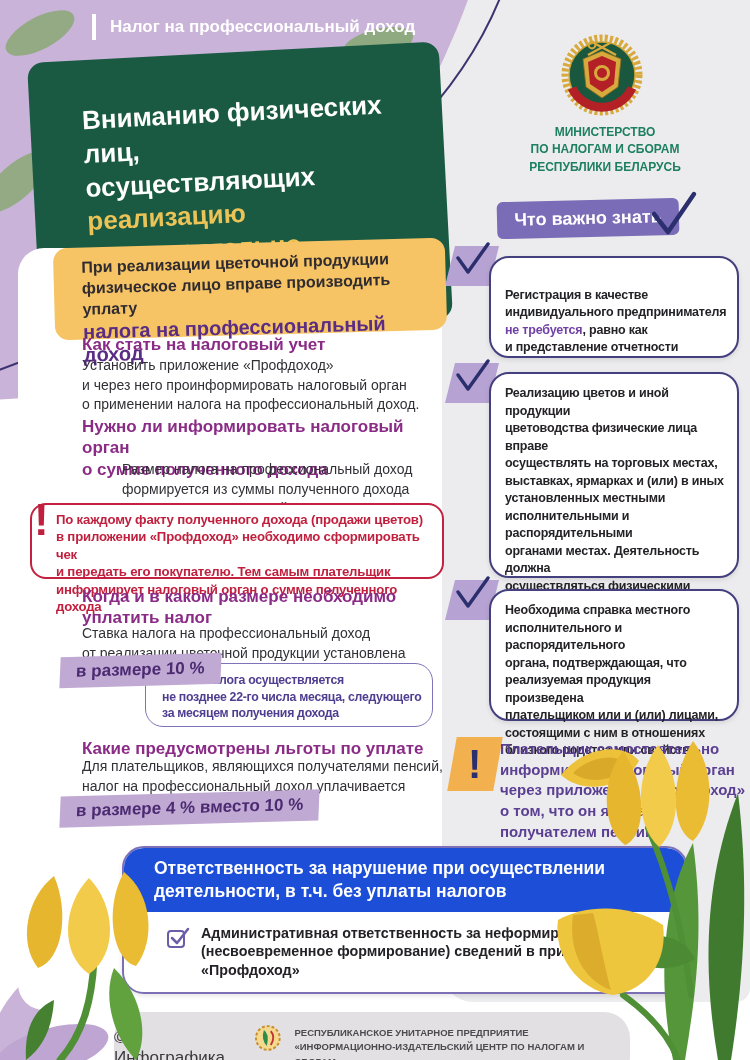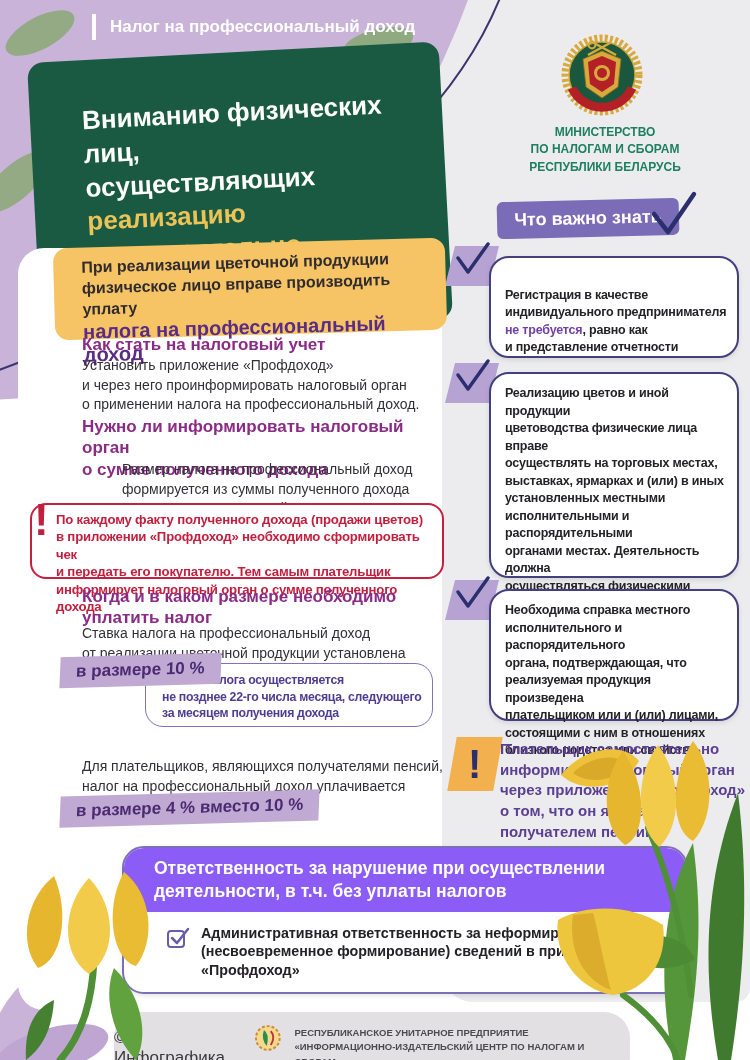--- a/index.html
+++ b/index.html
@@ -83,21 +83,21 @@
 
   
   .pension-tab{left:452px;top:737px;width:46px;height:54px;background:#f2b04e;transform:skewX(-10deg);z-index:3;
     display:flex;align-items:center;justify-content:center;}
   .pension-mark{color:#2b2f6e;font-weight:900;font-size:40px;line-height:1;transform:skewX(10deg);}
   .pension-text{left:500px;top:739px;width:245px;color:#5b3f92;font-weight:bold;font-size:15px;line-height:1.38;z-index:4;}
 
   
   .banner{left:122px;top:846px;width:566px;height:148px;border:2px solid #7d6fb5;border-radius:22px;background:#fff;
     box-sizing:border-box;overflow:hidden;z-index:5;box-shadow:0 2px 5px rgba(0,0,0,0.10);}
-  .banner-head{background:#8b5cf6;padding:9px 0 9px 30px;color:#fff;font-weight:bold;font-size:17.5px;line-height:1.3;}
+  .banner-head{background:#1d4ed8;padding:9px 0 9px 30px;color:#fff;font-weight:bold;font-size:17.5px;line-height:1.3;}
   .banner-body{padding:12px 0 0 42px;}
   .chk-item{display:flex;gap:11px;margin-bottom:9px;font-weight:bold;font-size:14.3px;color:#242226;line-height:1.32;}
   .chk-item .ic{flex:0 0 24px;padding-top:1px;}
 
   
   .tulip-left{left:-4px;top:868px;z-index:8;}
   .tulip-right{left:553px;top:733px;z-index:8;}
 
   
   .footer{left:114px;top:1012px;width:516px;height:70px;background:#e2e0e3;border-radius:26px;z-index:7;
@@ -187,20 +187,21 @@
   <div class="abs sec-h s3h preline">Когда и в каком размере необходимо
 уплатить налог</div>
   <div class="abs sec-p s3p preline">Ставка налога на профессиональный доход
 от реализации цветочной продукции установлена</div>
 
   <div class="abs badge badge10">в размере 10 %</div>
   <div class="abs note-box preline">Уплата налога осуществляется
 не позднее 22-го числа месяца, следующего
 за месяцем получения дохода</div>
 
+  <div class="abs sec-h s4h">Какие предусмотрены льготы по уплате</div>
   <div class="abs sec-p s4p preline">Для плательщиков, являющихся получателями пенсий,
 налог на профессиональный доход уплачивается</div>
   <div class="abs badge badge4">в размере 4 % вместо 10 %</div>
 
   <div class="abs card-tab tab1"></div>
   <svg class="abs tab-check tc1" width="40" height="36" viewBox="0 0 40 36">
     <path d="M 6 18 L 16 32 L 36 4" fill="none" stroke="#2b2f6e" stroke-width="3.5" stroke-linecap="round" stroke-linejoin="round"></path>
   </svg>
   <div class="abs card card1 preline">
     <span>Регистрация в качестве

